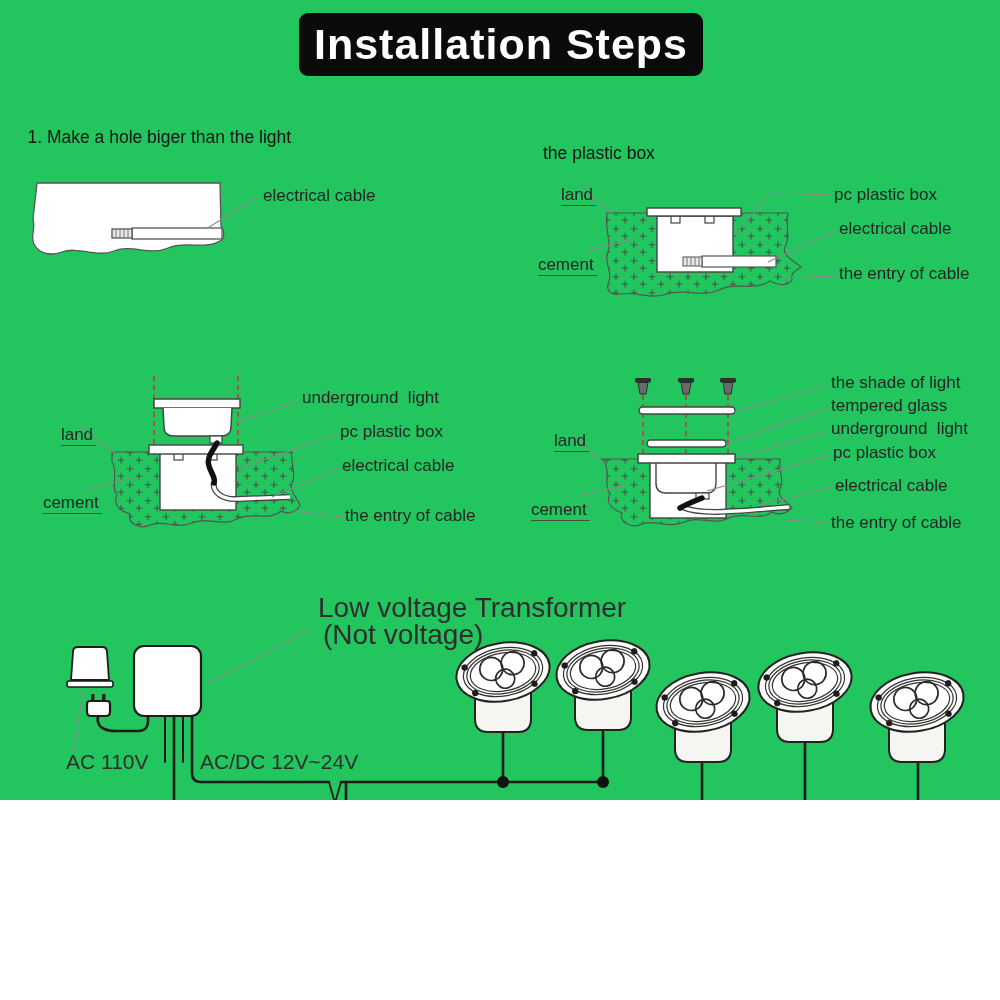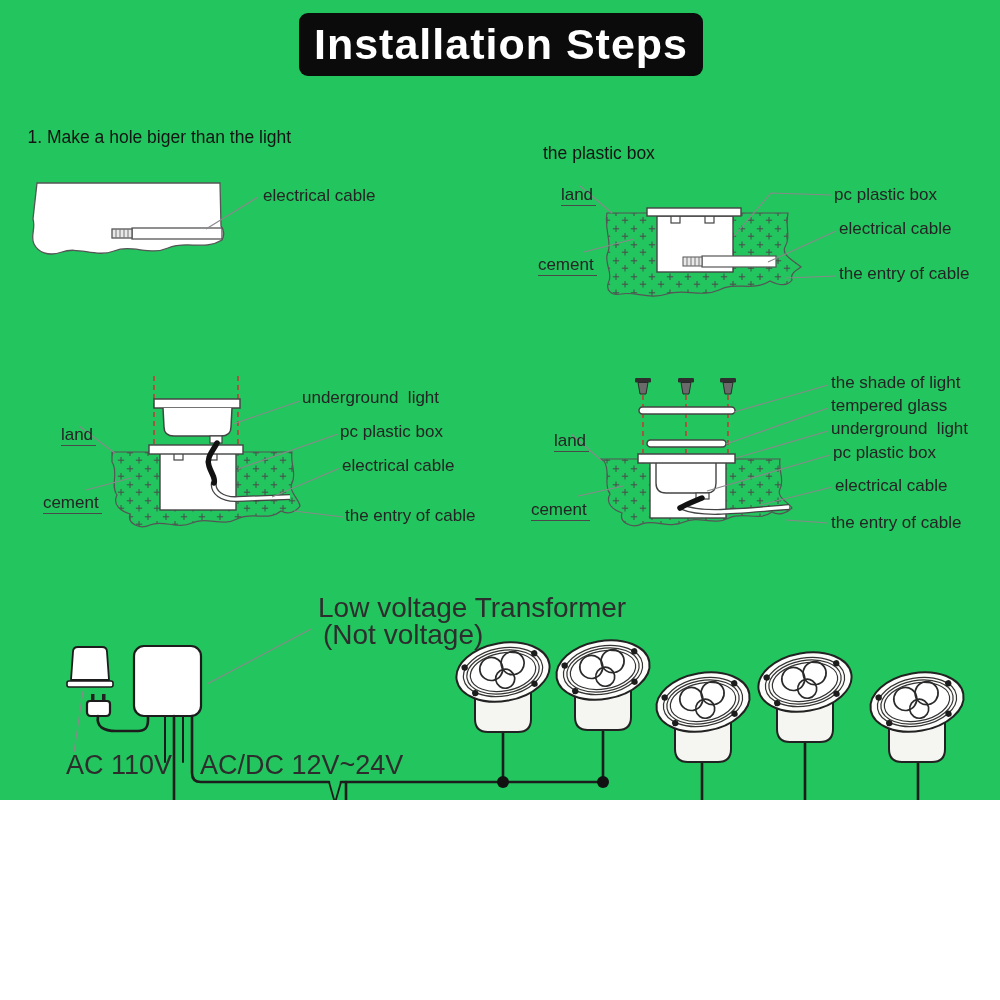--- a/index.html
+++ b/index.html
@@ -8,21 +8,21 @@
   svg.draw{position:absolute;left:0;top:0;z-index:1;}
   .title{position:absolute;left:299px;top:13px;width:404px;height:63px;
          background:#0b0b0b;border-radius:9px;color:#fff;font-size:43px;
          font-weight:bold;display:flex;align-items:center;justify-content:center;
          z-index:3;letter-spacing:1px;}
   .step-heading{position:absolute;font-size:17.5px;font-weight:normal;color:#141414;
          line-height:19px;white-space:pre;z-index:3;}
   .line2{display:block;padding-left:25px;}
   .label{position:absolute;font-size:17px;color:#242424;white-space:pre;z-index:3;}
   .ulined{border-bottom:1.4px solid #4a4a4a;padding:0 3px 1px 0;text-align:center;}
-  .biglabel{position:absolute;font-size:27px;color:#2d2d2d;white-space:pre;z-index:3;}
+  .biglabel{position:absolute;font-size:21px;color:#2d2d2d;white-space:pre;z-index:3;}
   .medlabel{position:absolute;font-size:28px;color:#2d2d2d;white-space:pre;z-index:3;}
 </style>
 </head>
 <body>
 
 <div class="stage">
 
   <svg class="draw" width="1000" height="1000" viewBox="0 0 1000 1000">
     <defs>
       <pattern id="plus" width="18" height="16" patternUnits="userSpaceOnUse">

